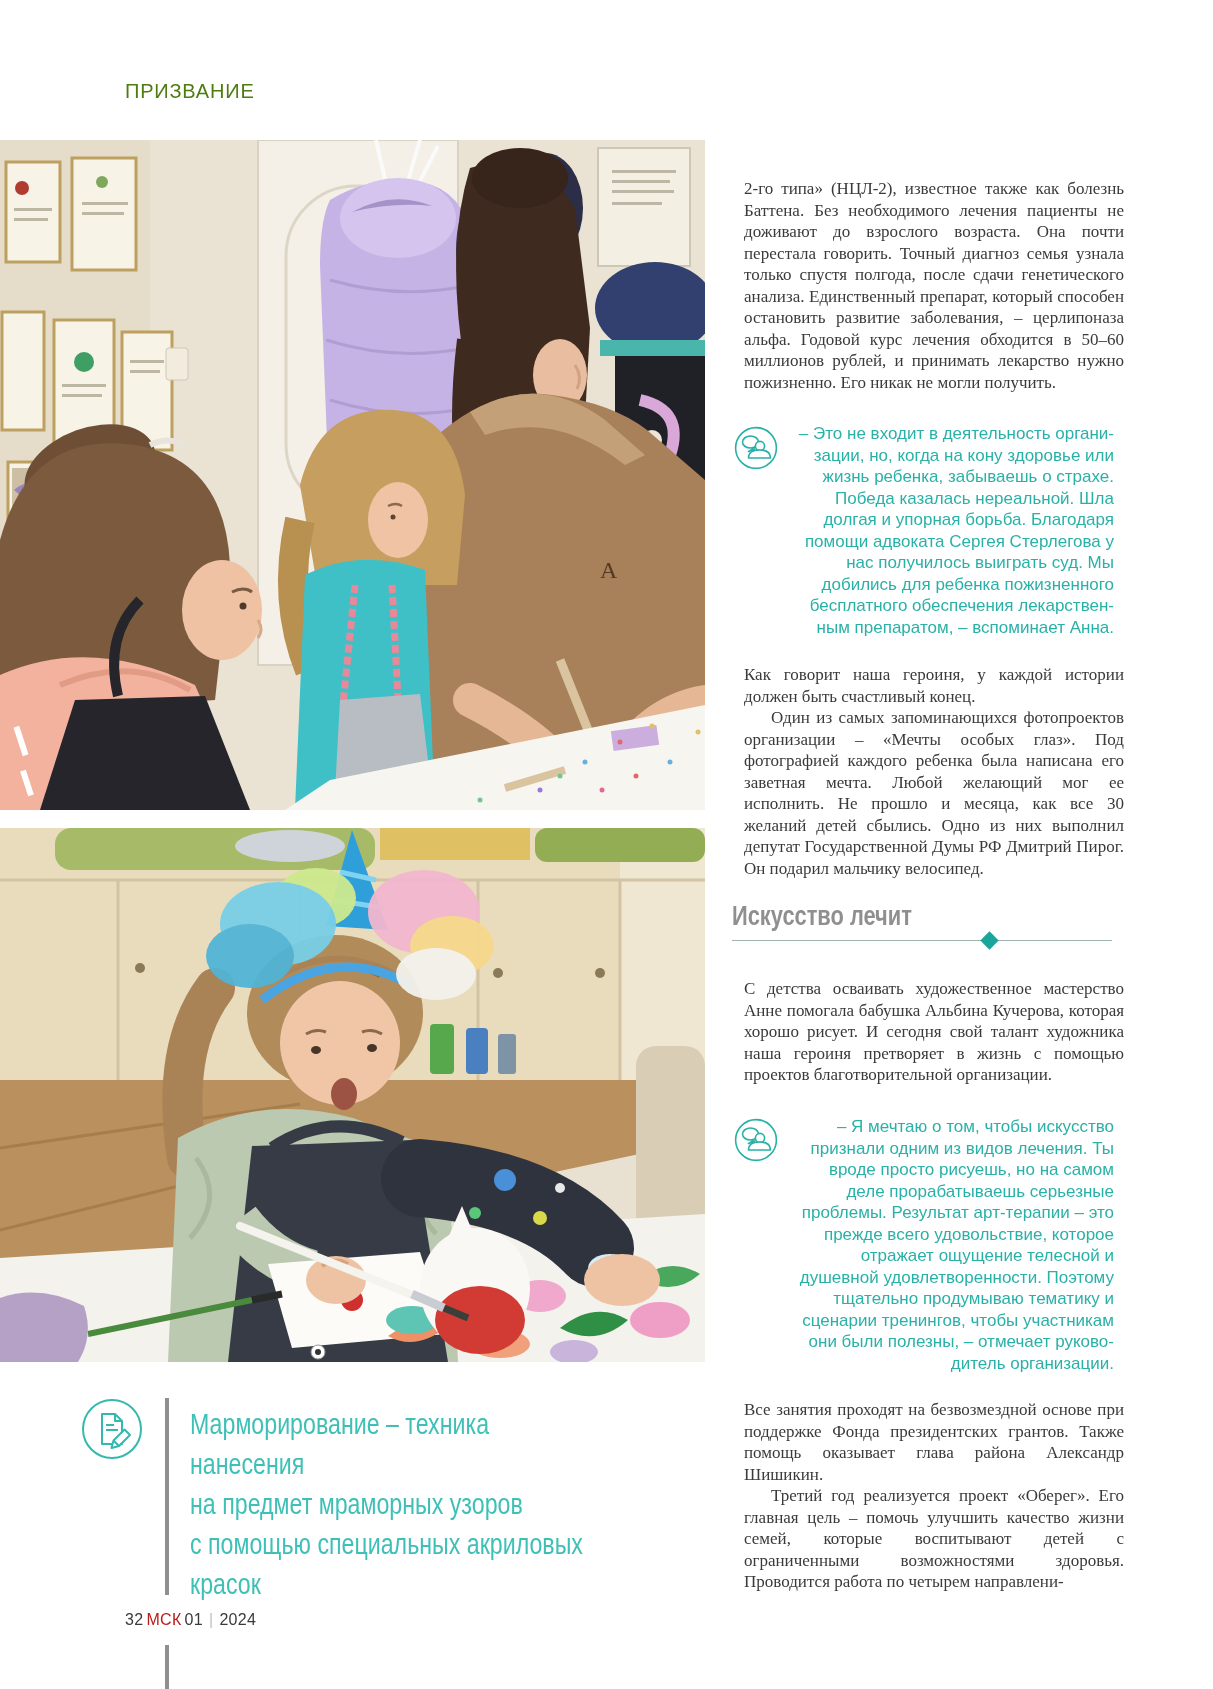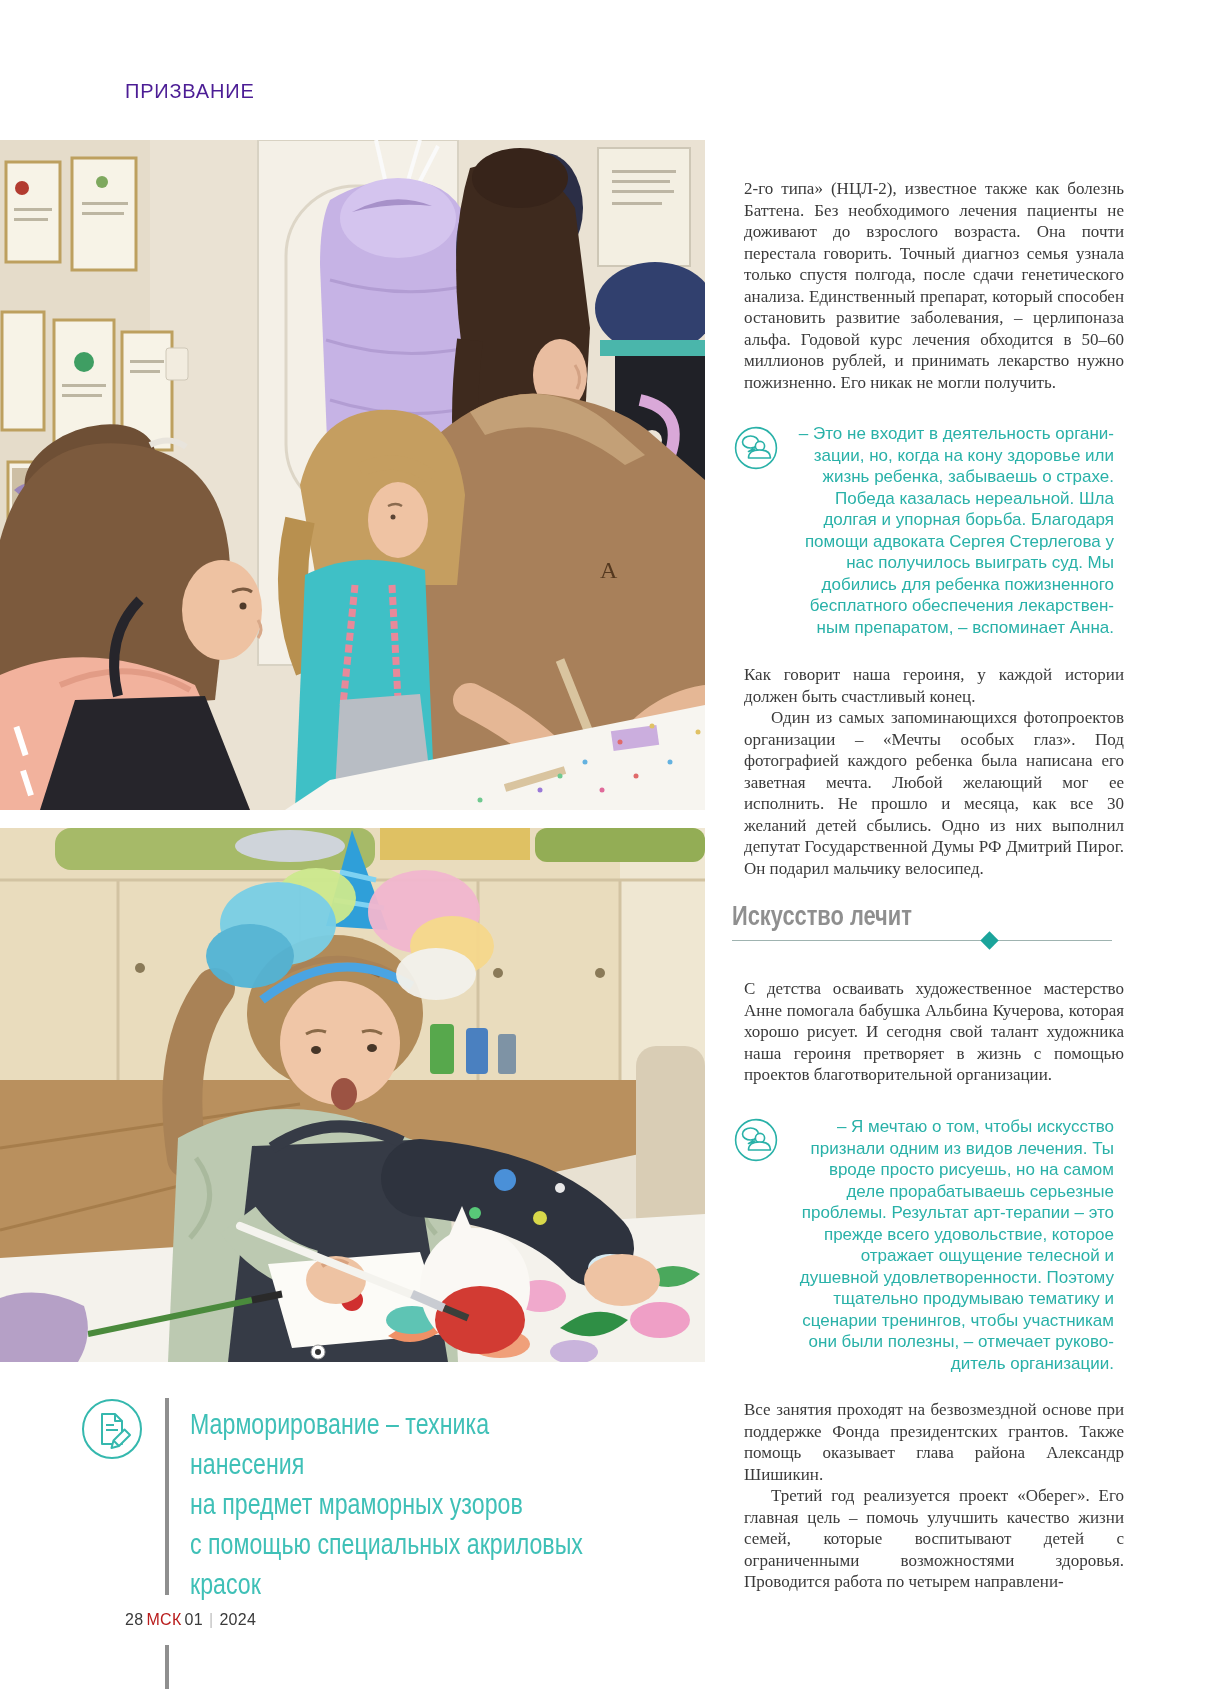--- a/index.html
+++ b/index.html
@@ -1,19 +1,19 @@
 <!DOCTYPE html>
 <html lang="ru"><head>
 <meta charset="utf-8">
 <style>
   html,body{margin:0;padding:0;background:#ffffff;}
   .page{position:relative;width:1213px;height:1689px;background:#fff;overflow:hidden;
         font-family:"Liberation Sans",sans-serif;color:#3a3a3a;}
 
-  .kicker{position:absolute;left:125px;top:80px;font-size:20px;letter-spacing:.8px;color:#4c1d95;}
+  .kicker{position:absolute;left:125px;top:80px;font-size:20px;letter-spacing:.8px;color:#4d7c0f;}
 
   .photo{position:absolute;left:0;overflow:hidden;background:#e8e1d2;}
   .photo svg{display:block;}
   #photo1{top:140px;width:705px;height:670px;}
   #photo2{top:828px;width:705px;height:534px;}
 
   .col-block{position:absolute;left:732px;width:380px;}
   .body-text{font-family:"Liberation Serif",serif;font-size:17px;line-height:21.5px;
              color:#3a3a3a;text-align:justify;margin:12px;}
   .indent{text-indent:27px;font-family:Liberation Serif, serif;}
@@ -331,17 +331,17 @@
       <path d="M32.5 42.5 l5.5 5.5"></path>
     </g>
   </svg>
   <div class="vbar" id="vbar1"></div>
   <div class="caption">Марморирование – техника нанесения
 на предмет мраморных узоров
 с помощью специальных акриловых
 красок</div>
 
   <div class="footer">
-    <span>28</span><span class="gray">МСК</span><span>01</span><span class="sep">|</span><span>2024</span>
+    <span>32</span><span class="gray">МСК</span><span>01</span><span class="sep">|</span><span>2024</span>
   </div>
   <div class="vbar" id="vbar2"></div>
 
 </div>
 
 </body></html>

